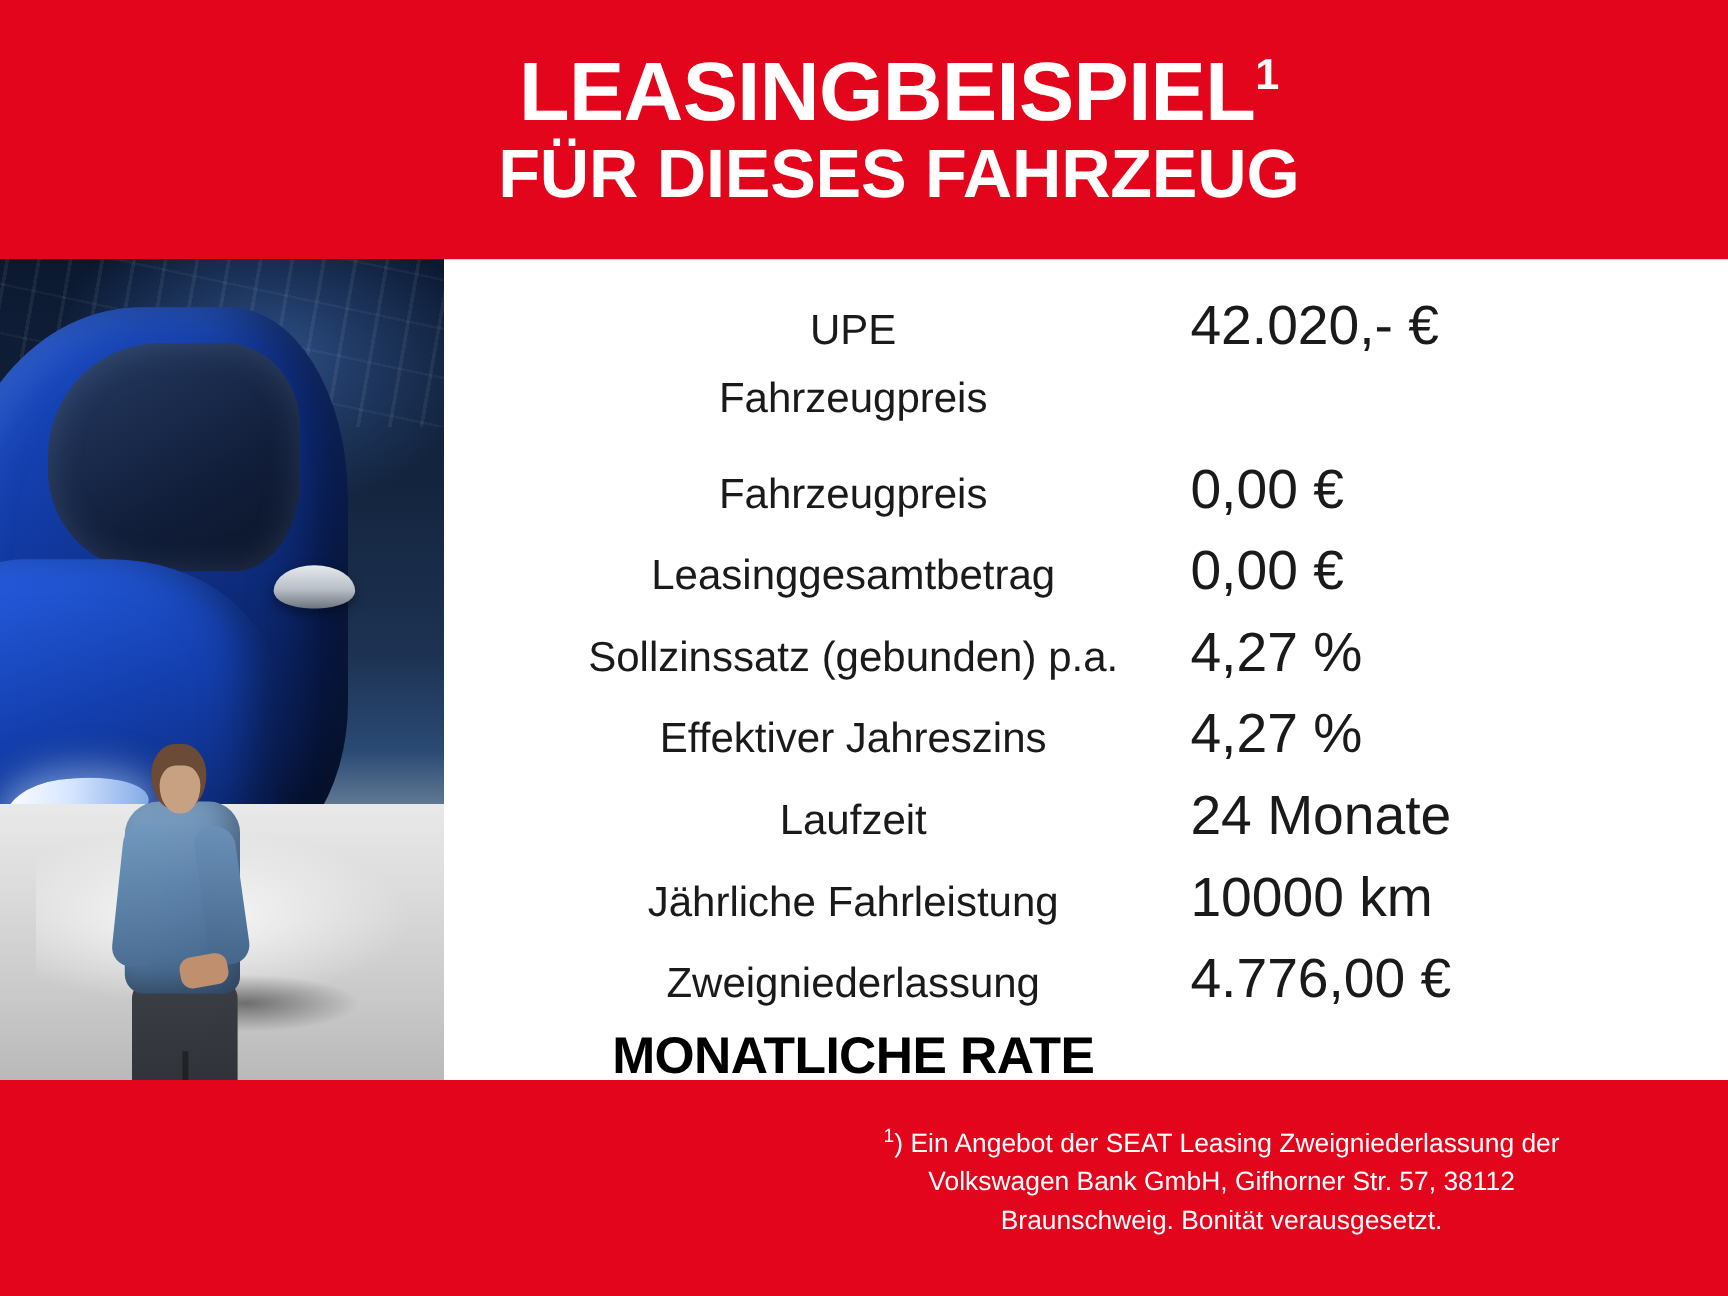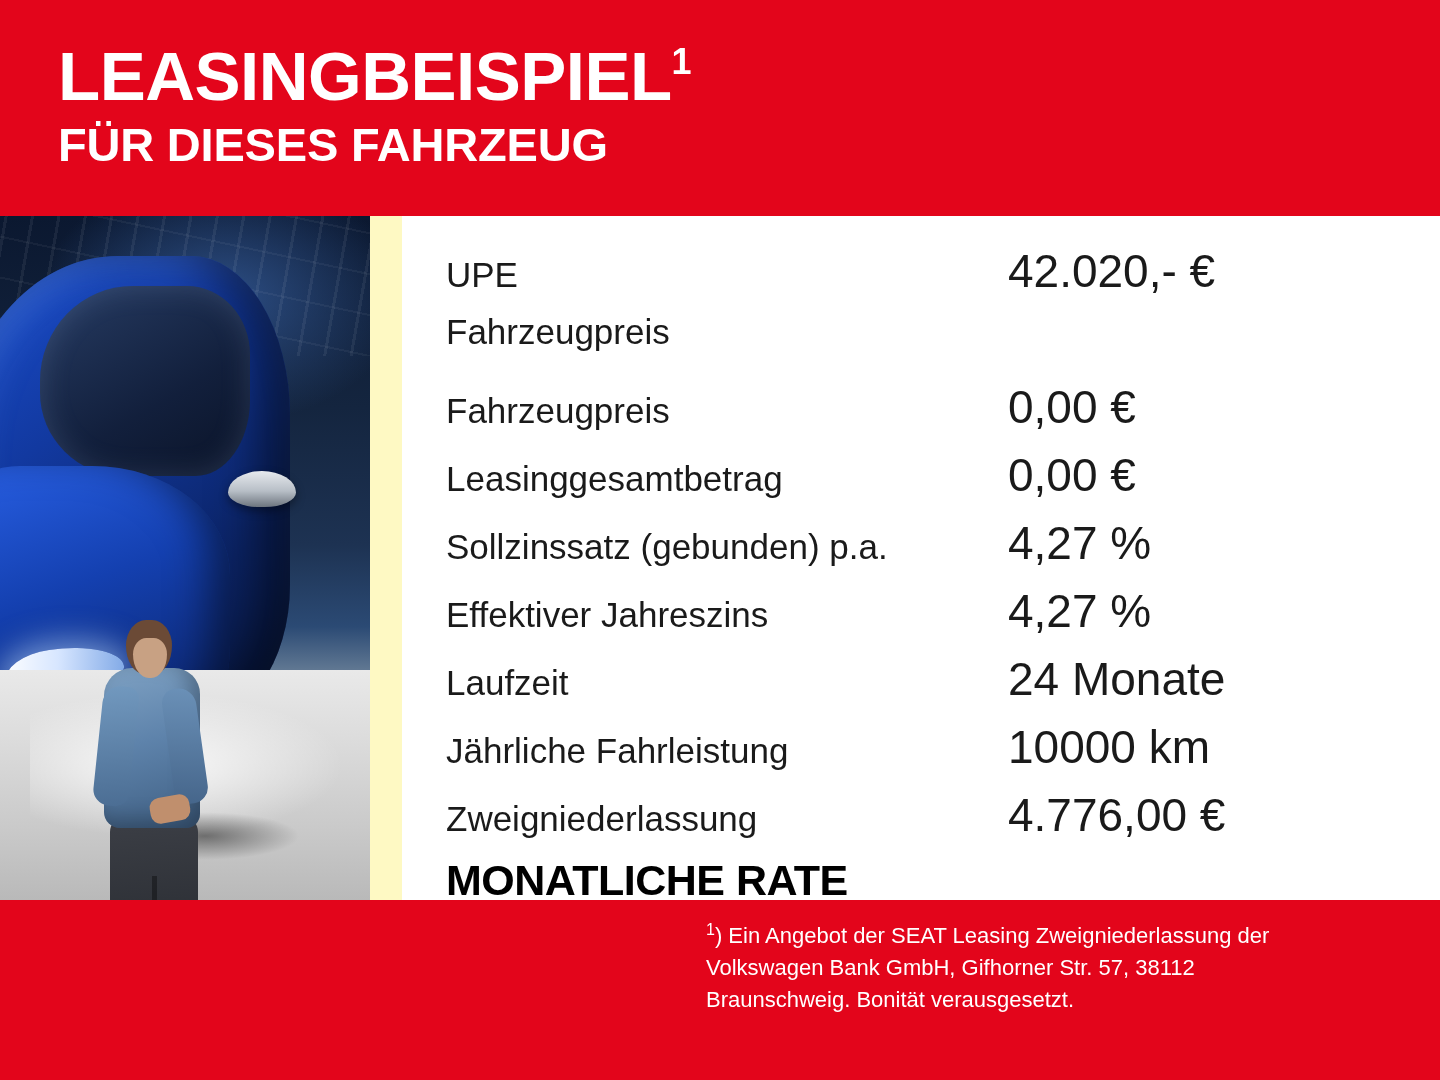--- a/index.html
+++ b/index.html
@@ -11,22 +11,23 @@
     width: 1440px;
     height: 1080px;
     font-family: "Liberation Sans", sans-serif;
     overflow: hidden;
   }
 
   .poster {
     position: relative;
     width: 1440px;
     height: 1080px;
-    background: #fef9c3;
+    background: #7f1d1d;
     box-sizing: border-box;
+    text-align: center;
   }
 
   
   .header {
     position: absolute;
     left: 0;
     top: 0;
     width: 1440px;
     height: 216px;
     background: #e3051b;
@@ -44,21 +45,21 @@
   .header-line1 .sup {
     font-size: 36px;
     vertical-align: top;
     line-height: 1;
     position: relative;
     top: 4px;
   }
   .header-line2 {
     color: #ffffff;
     font-weight: bold;
-    font-size: 47px;
+    font-size: 57px;
     line-height: 58px;
     letter-spacing: -0.2px;
     white-space: nowrap;
     margin-top: 2px;
   }
 
   
   .content {
     position: absolute;
     left: 0;
@@ -236,23 +237,22 @@
     width: 40px; height: 26px;
     background: #c08f6d;
     border-radius: 10px;
     transform: rotate(-10deg);
   }
 
   
   .table-card {
     flex: 1 1 auto;
     background: #ffffff;
-    padding: 28px 86px 0 44px;
+    padding: 28px 86px 0 60px;
     box-sizing: border-box;
-    margin-left: 32px;
   }
   .row {
     display: flex;
     align-items: baseline;
     height: 68px;
   }
   .row .label {
     width: 562px;
     flex: 0 0 562px;
     font-size: 35px;
@@ -287,21 +287,21 @@
     position: absolute;
     left: 0;
     top: 900px;
     width: 1440px;
     height: 180px;
     background: #e3051b;
     box-sizing: border-box;
     padding: 14px 110px 0 706px;
   }
   .footnote p {
-    margin: 0;
+    margin: 18px;
     color: #ffffff;
     font-size: 22px;
     line-height: 32px;
   }
   .footnote .sup {
     font-size: 16px;
     vertical-align: super;
   }
 </style>
 </head>

